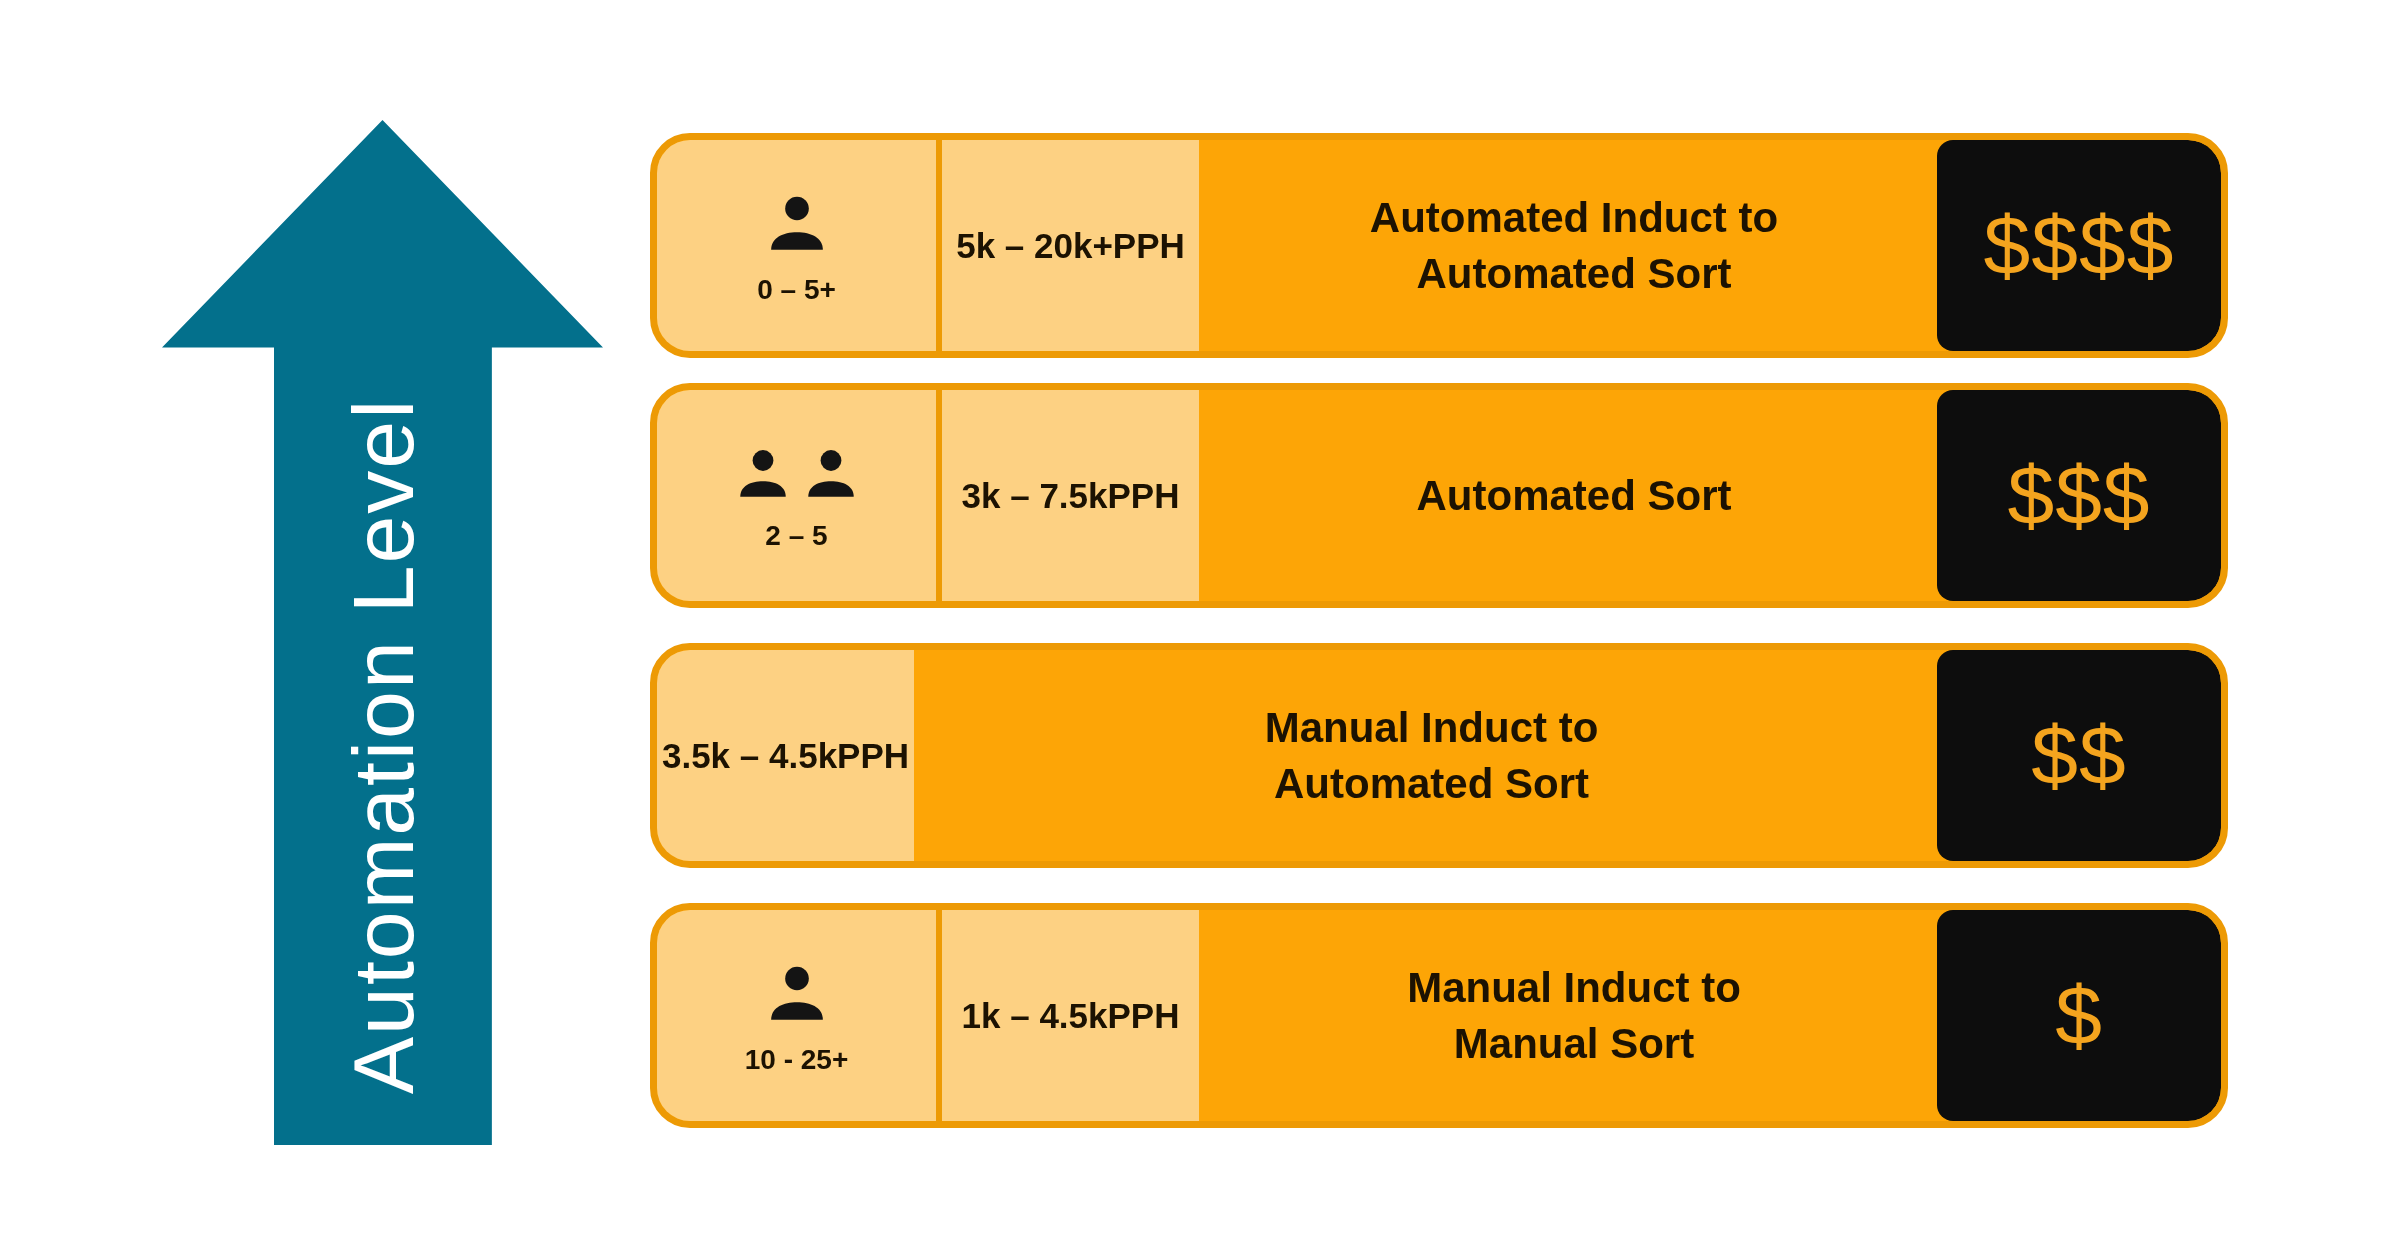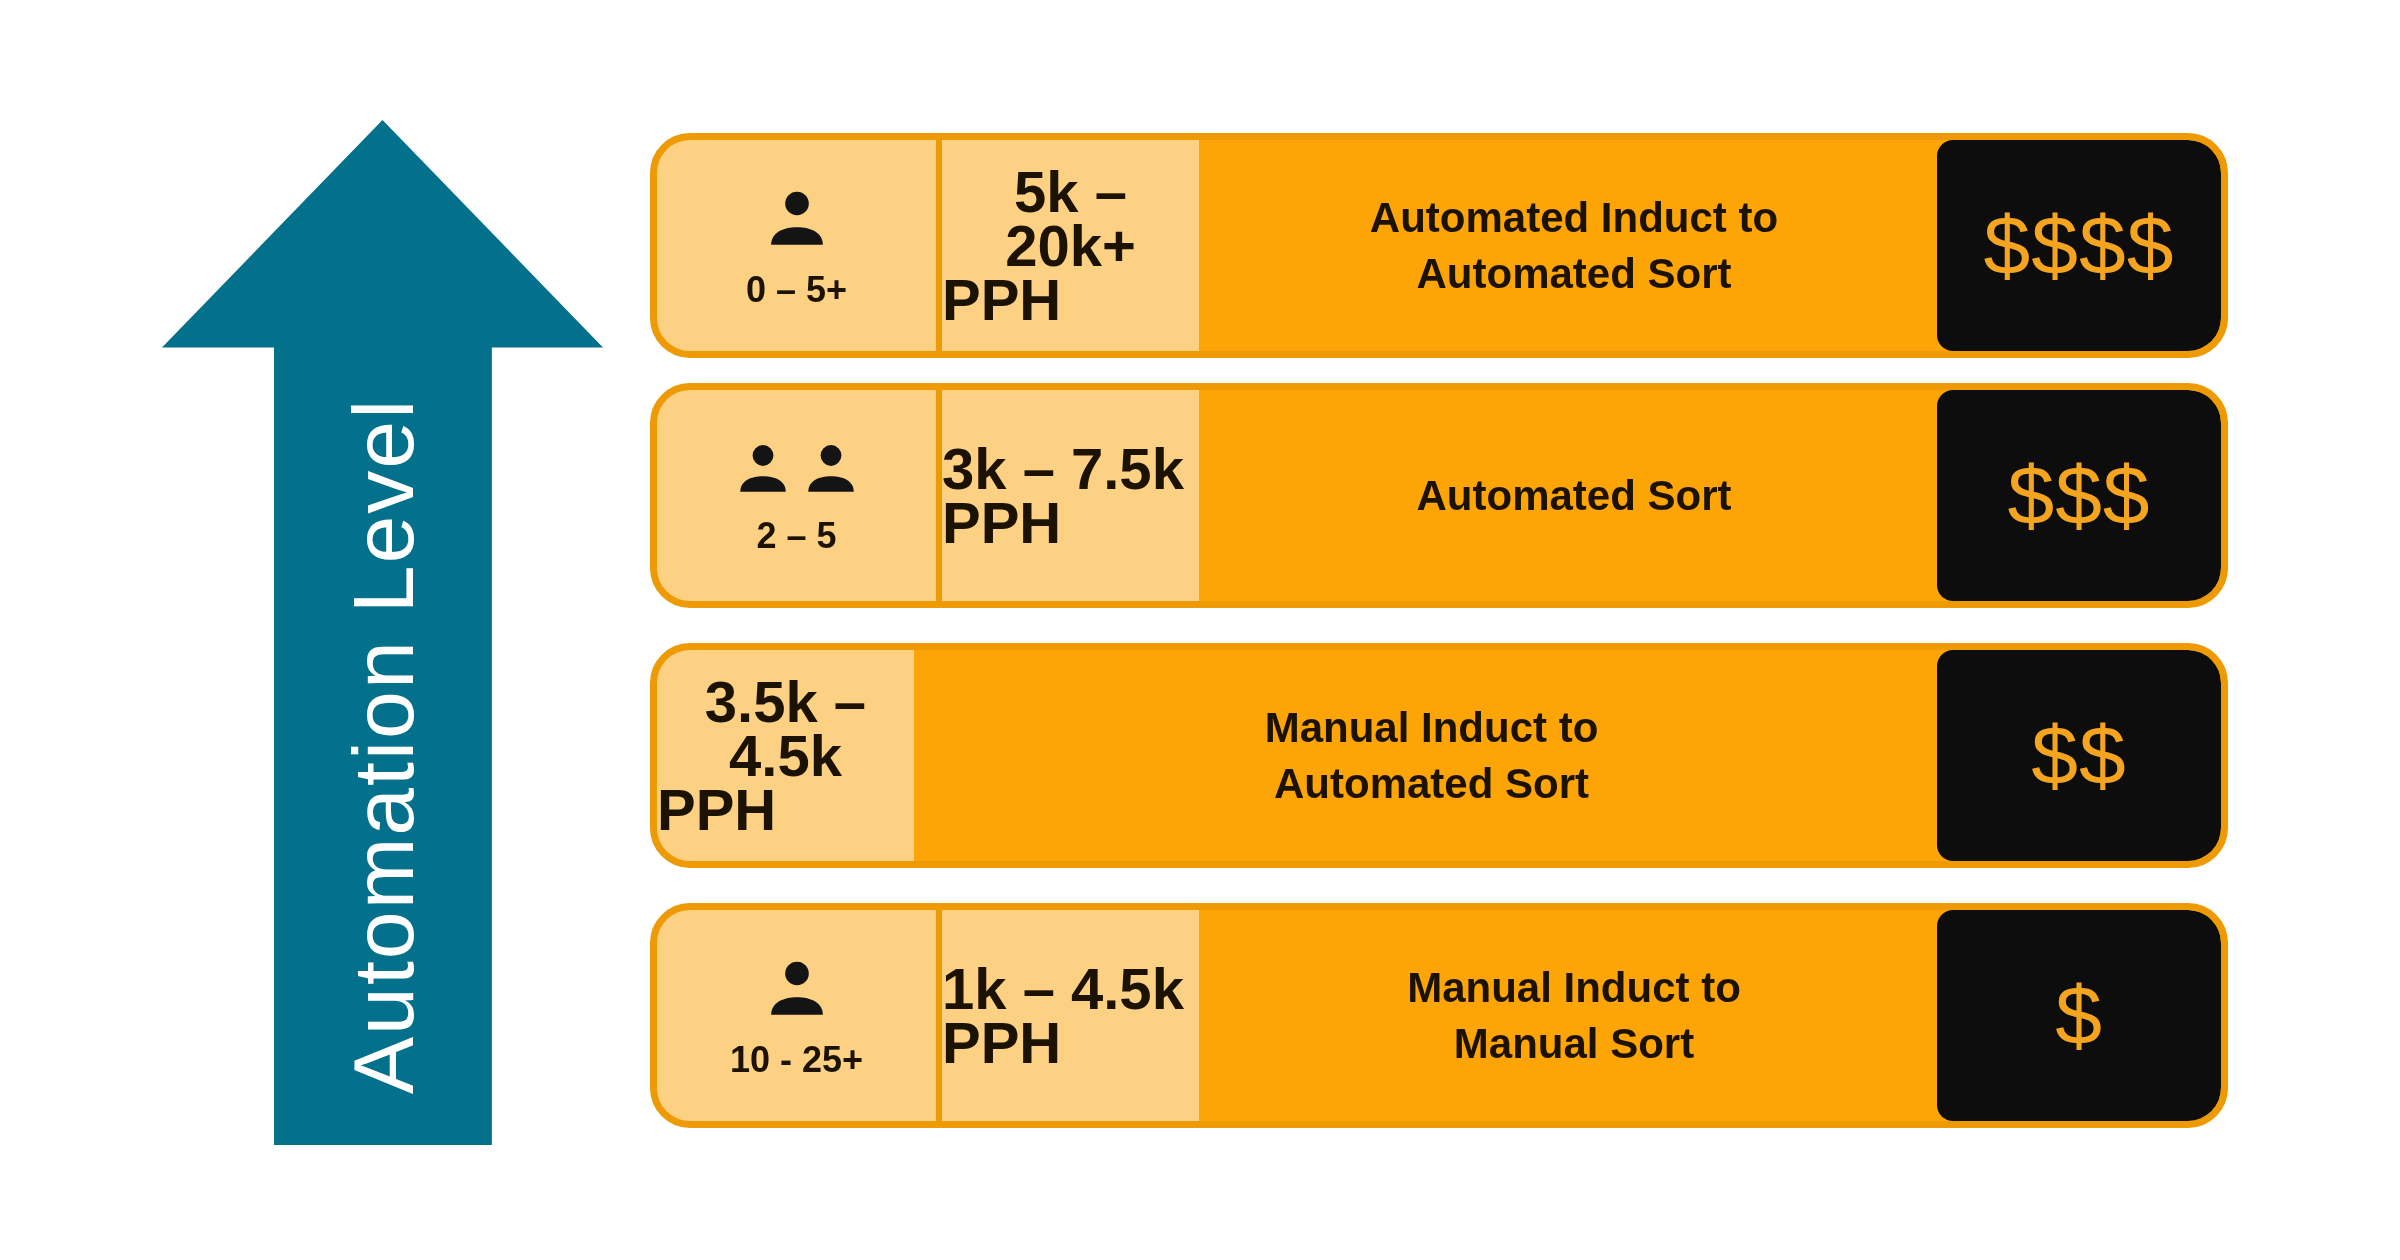--- a/index.html
+++ b/index.html
@@ -41,26 +41,26 @@
   .row:last-child{margin-bottom:0;}
 
   .cell-people{
     width:285px;flex:0 0 285px;background:var(--cell-light);
     border-right:6px solid var(--row-border);
     display:flex;flex-direction:column;align-items:center;justify-content:center;gap:16px;
     box-sizing:border-box;padding-top:6px;
   }
   .people-icons{display:flex;align-items:flex-end;gap:10px;}
   .people-icons svg{fill:#141414;display:block;}
-  .staff-label{font-weight:bold;font-size:36px;color:var(--text-dark);}
+  .staff-label{font-weight:bold;font-size:28px;color:var(--text-dark);}
 
   .cell-pph{
     width:257px;flex:0 0 257px;background:var(--cell-light);
-    display:flex;flex-direction:column;align-items:flex-start;justify-content:center;
-    font-weight:bold;font-size:58px;line-height:54px;color:var(--text-dark);text-align:center;
+    display:flex;flex-direction:row;align-items:center;justify-content:center;
+    font-weight:bold;font-size:35px;line-height:54px;color:var(--text-dark);text-align:center;
   }
 
   .cell-desc{
     flex:1;display:flex;flex-direction:column;align-items:center;justify-content:center;
     font-weight:bold;font-size:42px;line-height:56px;color:var(--text-dark);text-align:center;
     background:var(--cell-medium);
     margin-left:12px;
   }
 
   .cell-cost{

